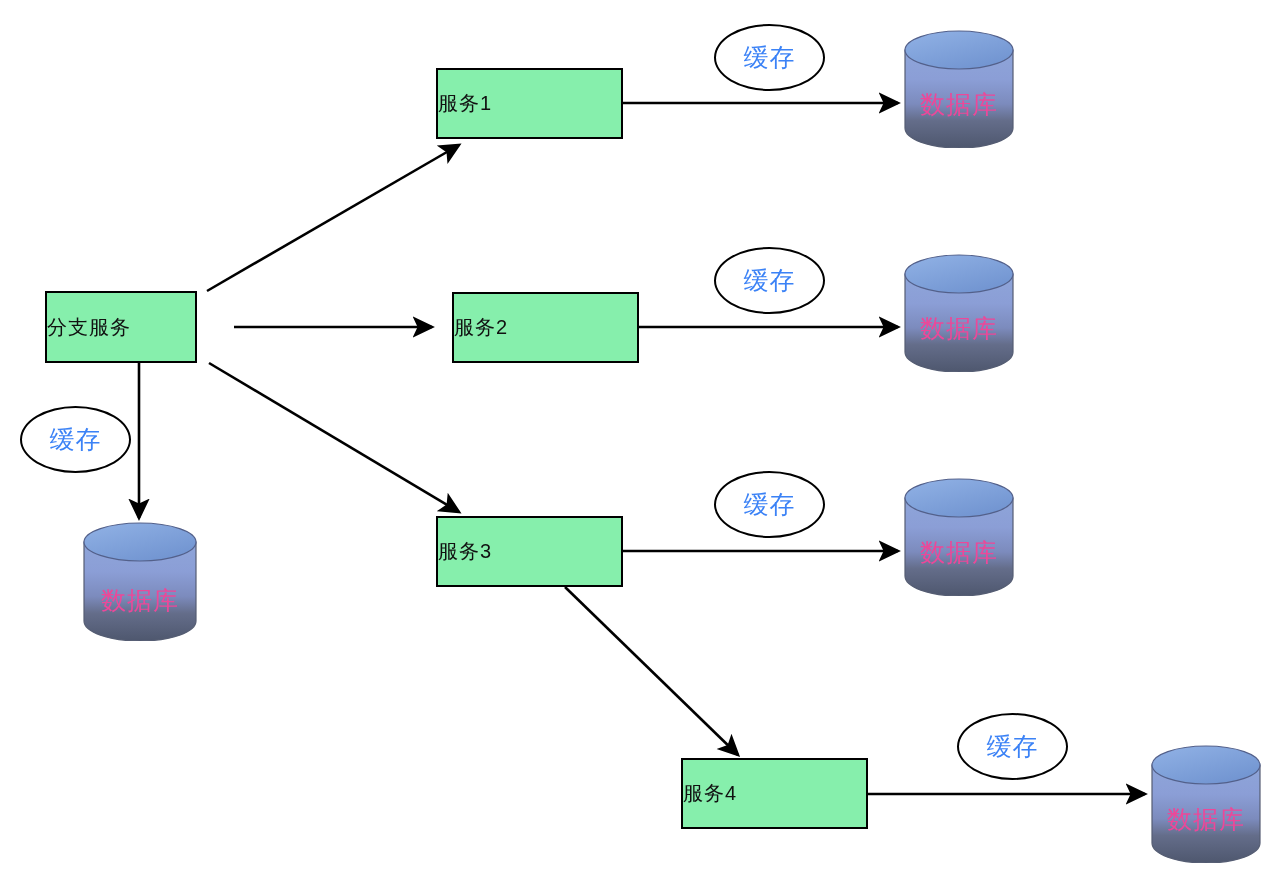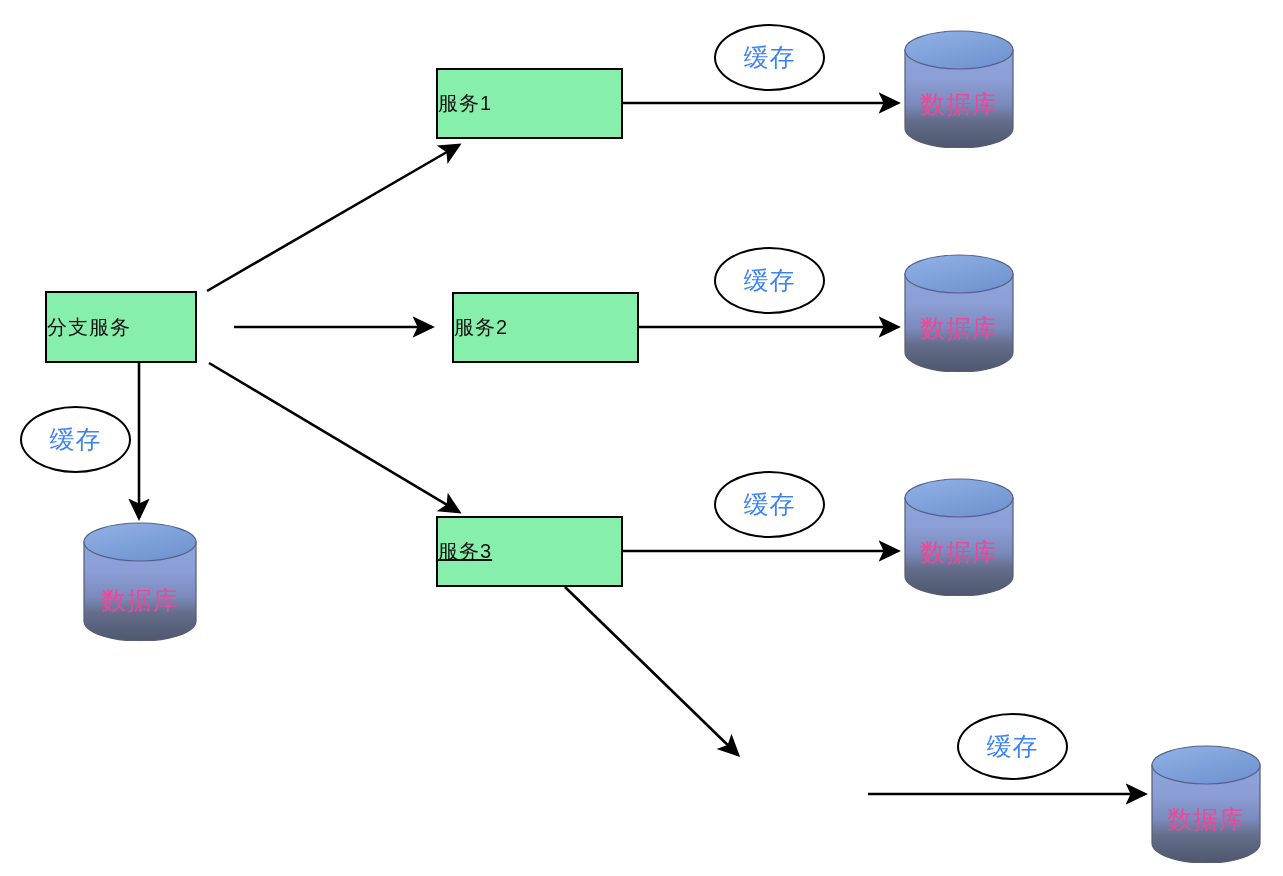--- a/index.html
+++ b/index.html
@@ -128,24 +128,27 @@
   </div>
 
   <div class="node svc-box" style="left:436px; top:68px; width:187px; height:71px;">
     <span>服务1</span>
   </div>
 
   <div class="node svc-box" style="left:436px; top:292px; width:187px; height:71px;margin-left:16px;">
     <span>服务2</span>
   </div>
 
-  <div class="node svc-box" style="left:436px; top:516px; width:187px; height:71px;text-decoration:underline;">
+  <div class="node svc-box" style="left:436px; top:516px; width:187px; height:71px;">
     <span>服务3</span>
   </div>
 
+  <div class="node svc-box" style="left:681px; top:758px; width:187px; height:71px;">
+    <span>服务4</span>
+  </div>
 
   <div class="node cache-ellipse" style="left:20px; top:406px; width:111px; height:67px;">
     <span>缓存</span>
   </div>
 
   <div class="node cache-ellipse" style="left:714px; top:24px; width:111px; height:67px;">
     <span>缓存</span>
   </div>
 
   <div class="node cache-ellipse" style="left:714px; top:247px; width:111px; height:67px;">

